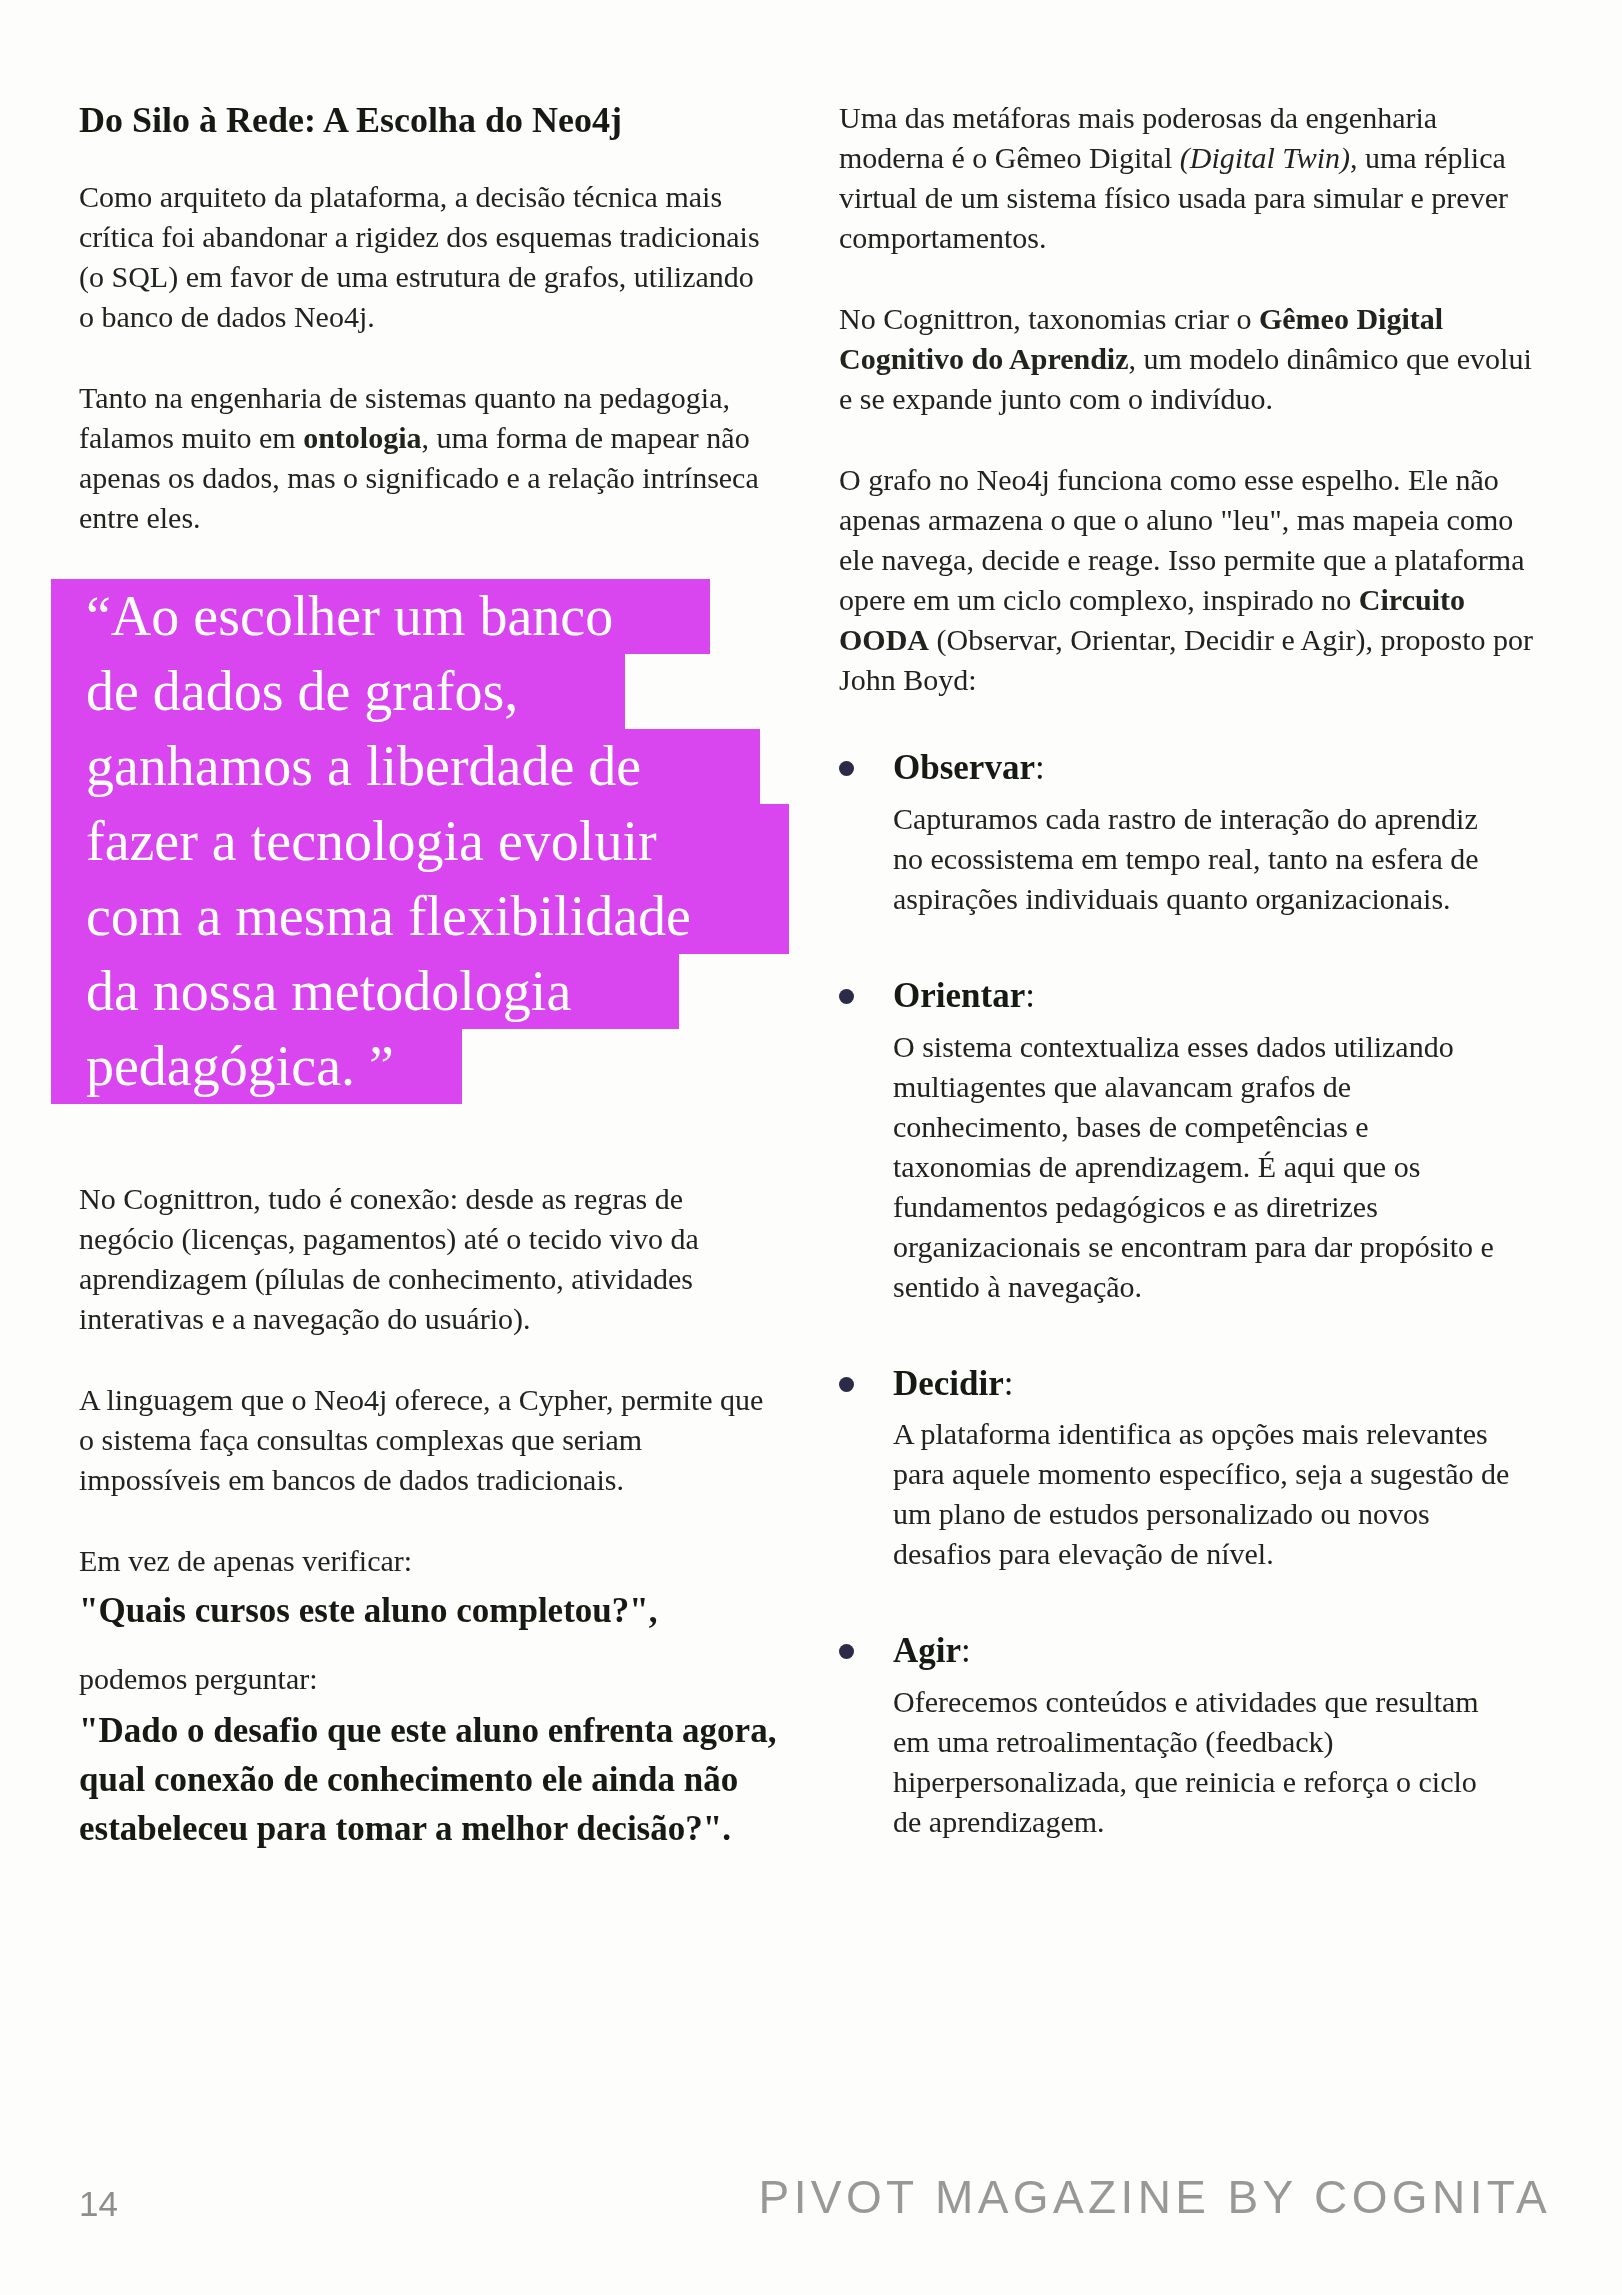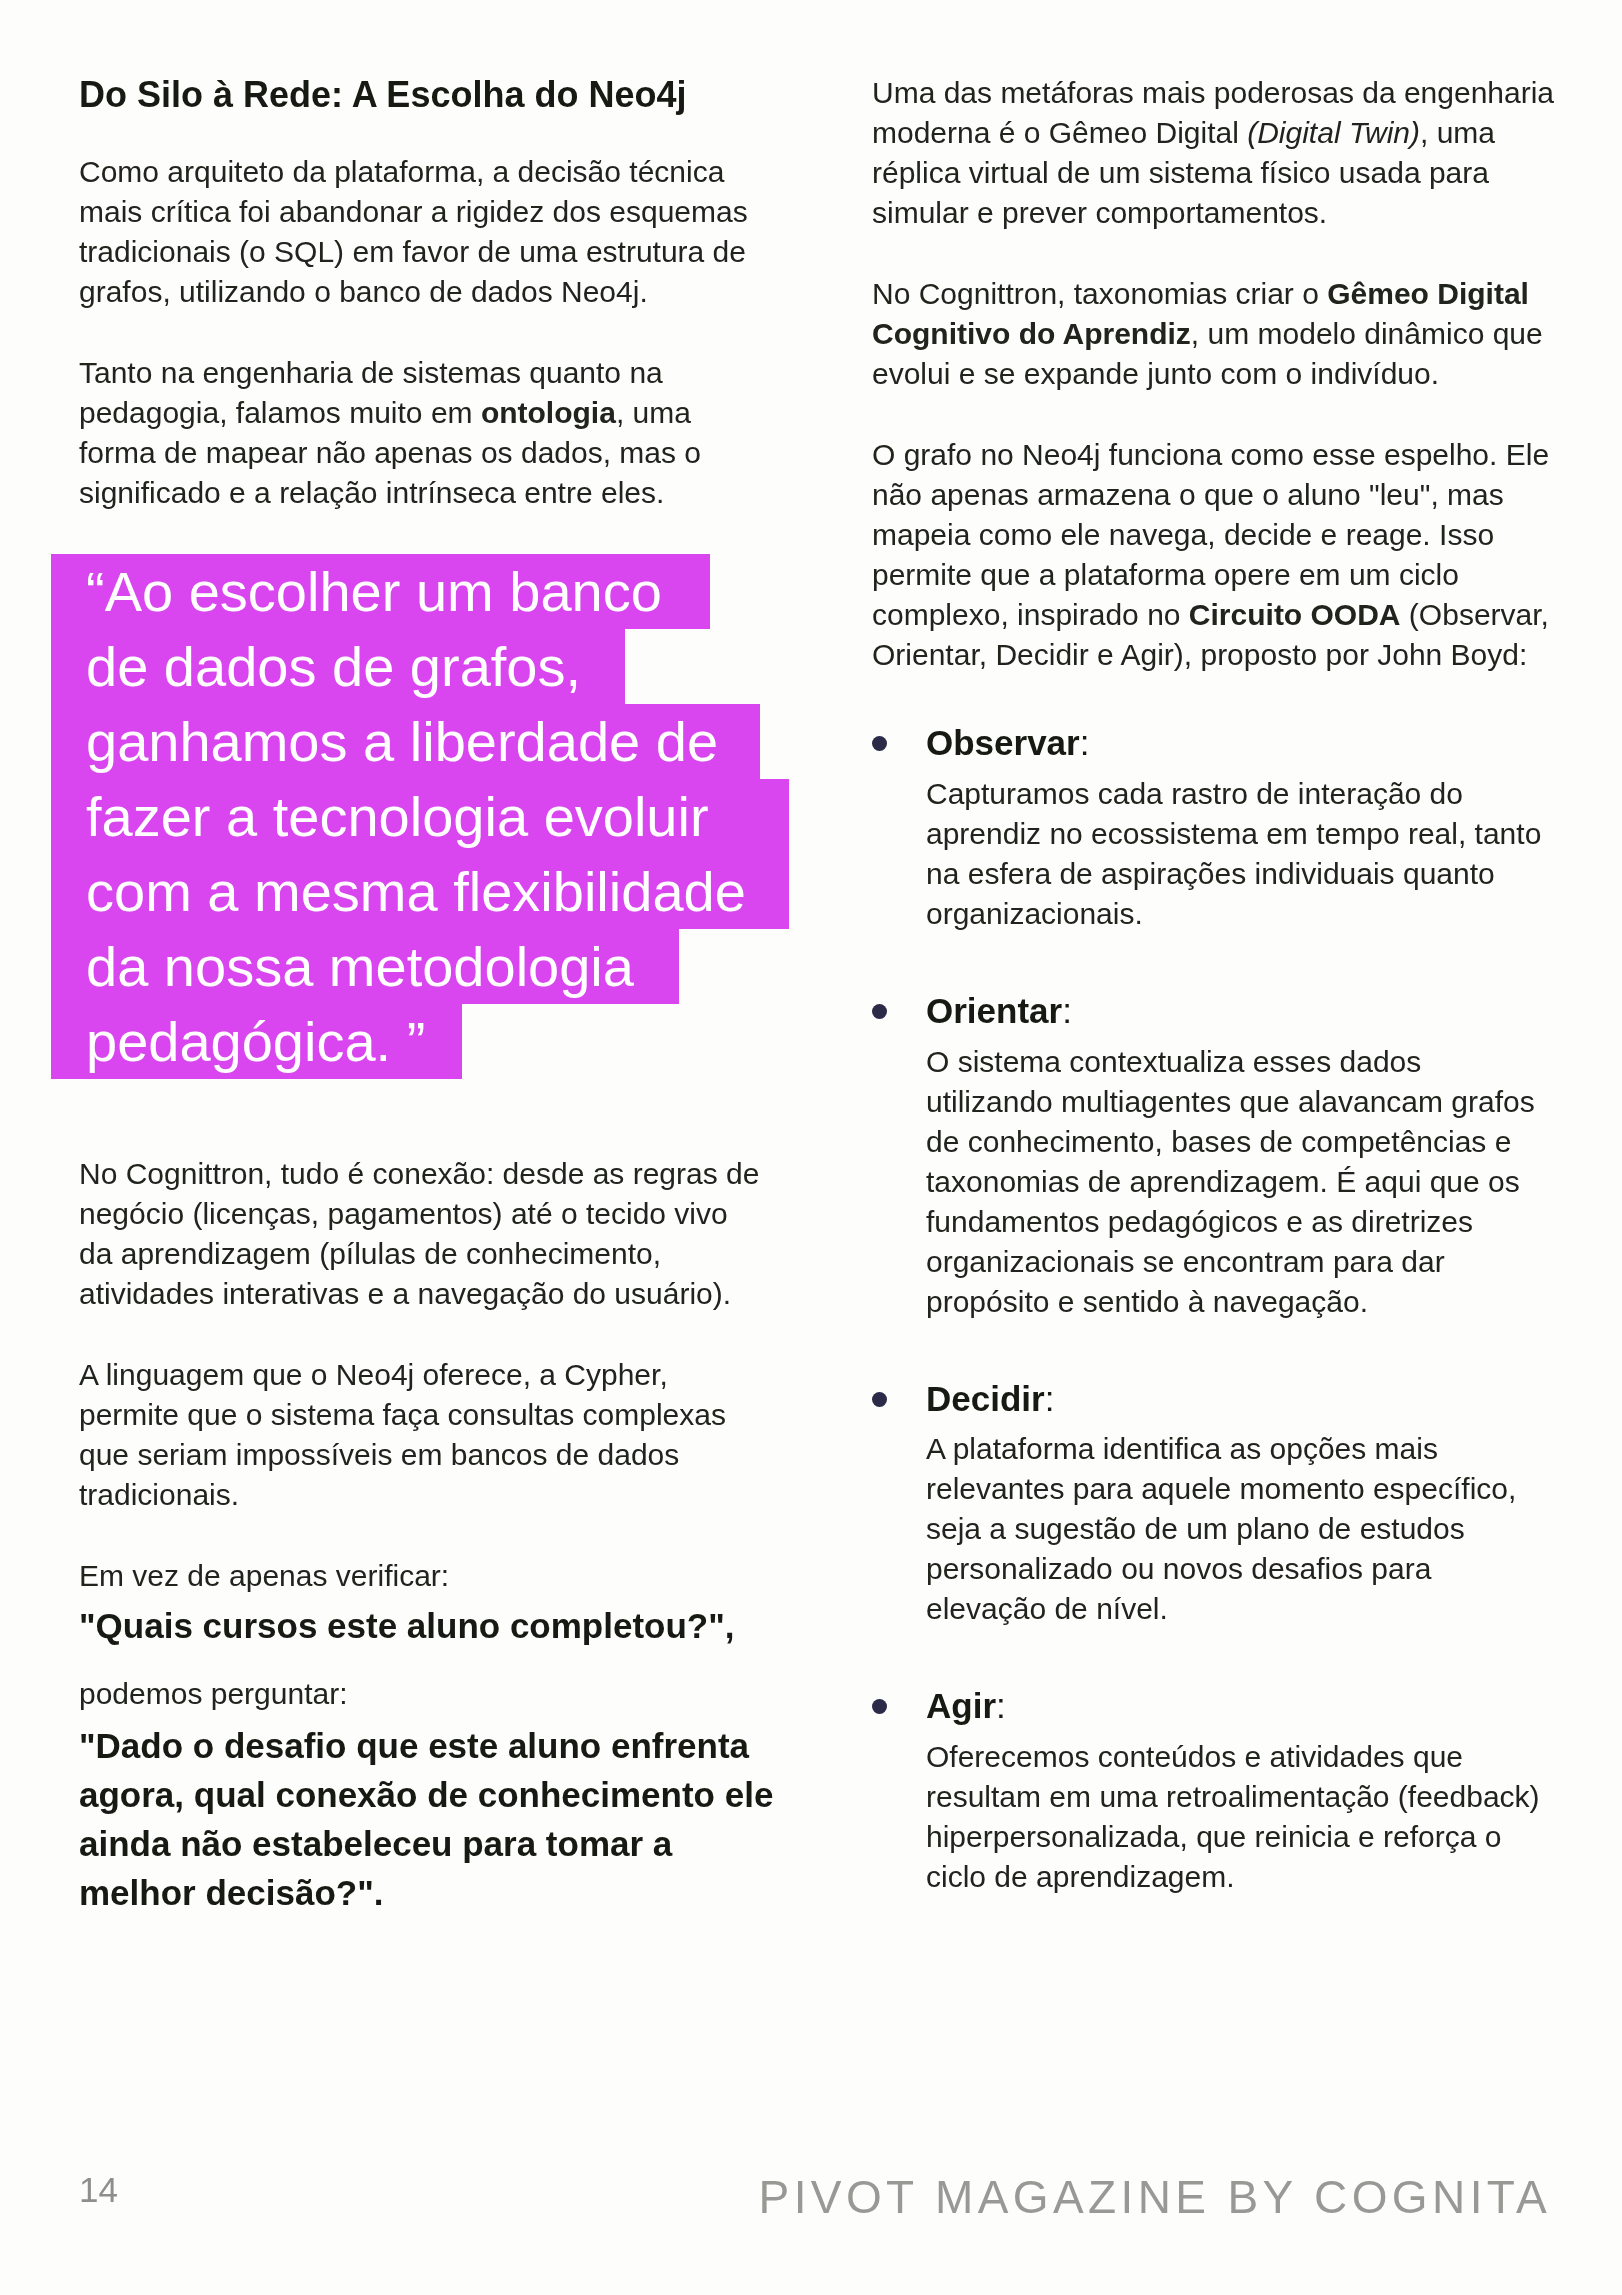--- a/index.html
+++ b/index.html
@@ -6,22 +6,23 @@
   .page{
     position:relative;
     width:1623px;height:2295px;
     background:#fdfdfb;
     color:#21241c;
     font-family:"Liberation Sans", sans-serif;
     overflow:hidden;
   }
   .columns{
     display:flex;
-    padding:73px 0 0 79px;
-    gap:104px;
+    padding:98px 0 0 79px;
+    gap:71px;
+    font-family:Liberation Serif, serif;
   }
   .col-left{width:689px;flex:0 0 auto;}
   .col-right{width:697px;flex:0 0 auto;}
   .col-heading{
     font-size:36px;line-height:44px;font-weight:bold;
     color:#171a12;margin:0 0 35px 0;
   }
   p.body{font-size:30px;line-height:40px;margin:0 0 41px 0;}
   .b{font-weight:bold;}
   .i{font-style:italic;}
@@ -59,21 +60,21 @@
     width:15px;height:15px;border-radius:50%;
     background:#2b2a49;margin-top:15px;flex:0 0 auto;
   }
   .bullet-body{margin-left:39px;}
   .bullet-term{font-size:35px;line-height:44px;font-weight:bold;color:#171a12;margin-bottom:8.8px;}
   .term-colon{font-weight:normal;}
   .bullet-desc{font-size:30px;line-height:40px;max-width:618px;}
 
   .footer{
     position:absolute;left:79px;right:72px;top:2170px;
-    display:flex;justify-content:space-between;align-items:flex-start;
+    display:flex;justify-content:space-between;align-items:flex-end;
     color:#8e8e8b;
   }
   .page-number{font-size:35px;}
   .footer-brand{font-size:46px;letter-spacing:4.4px;color:#989894;}
 </style>
 </head>
 <body>
 
 <div class="page">
   <div class="columns">

